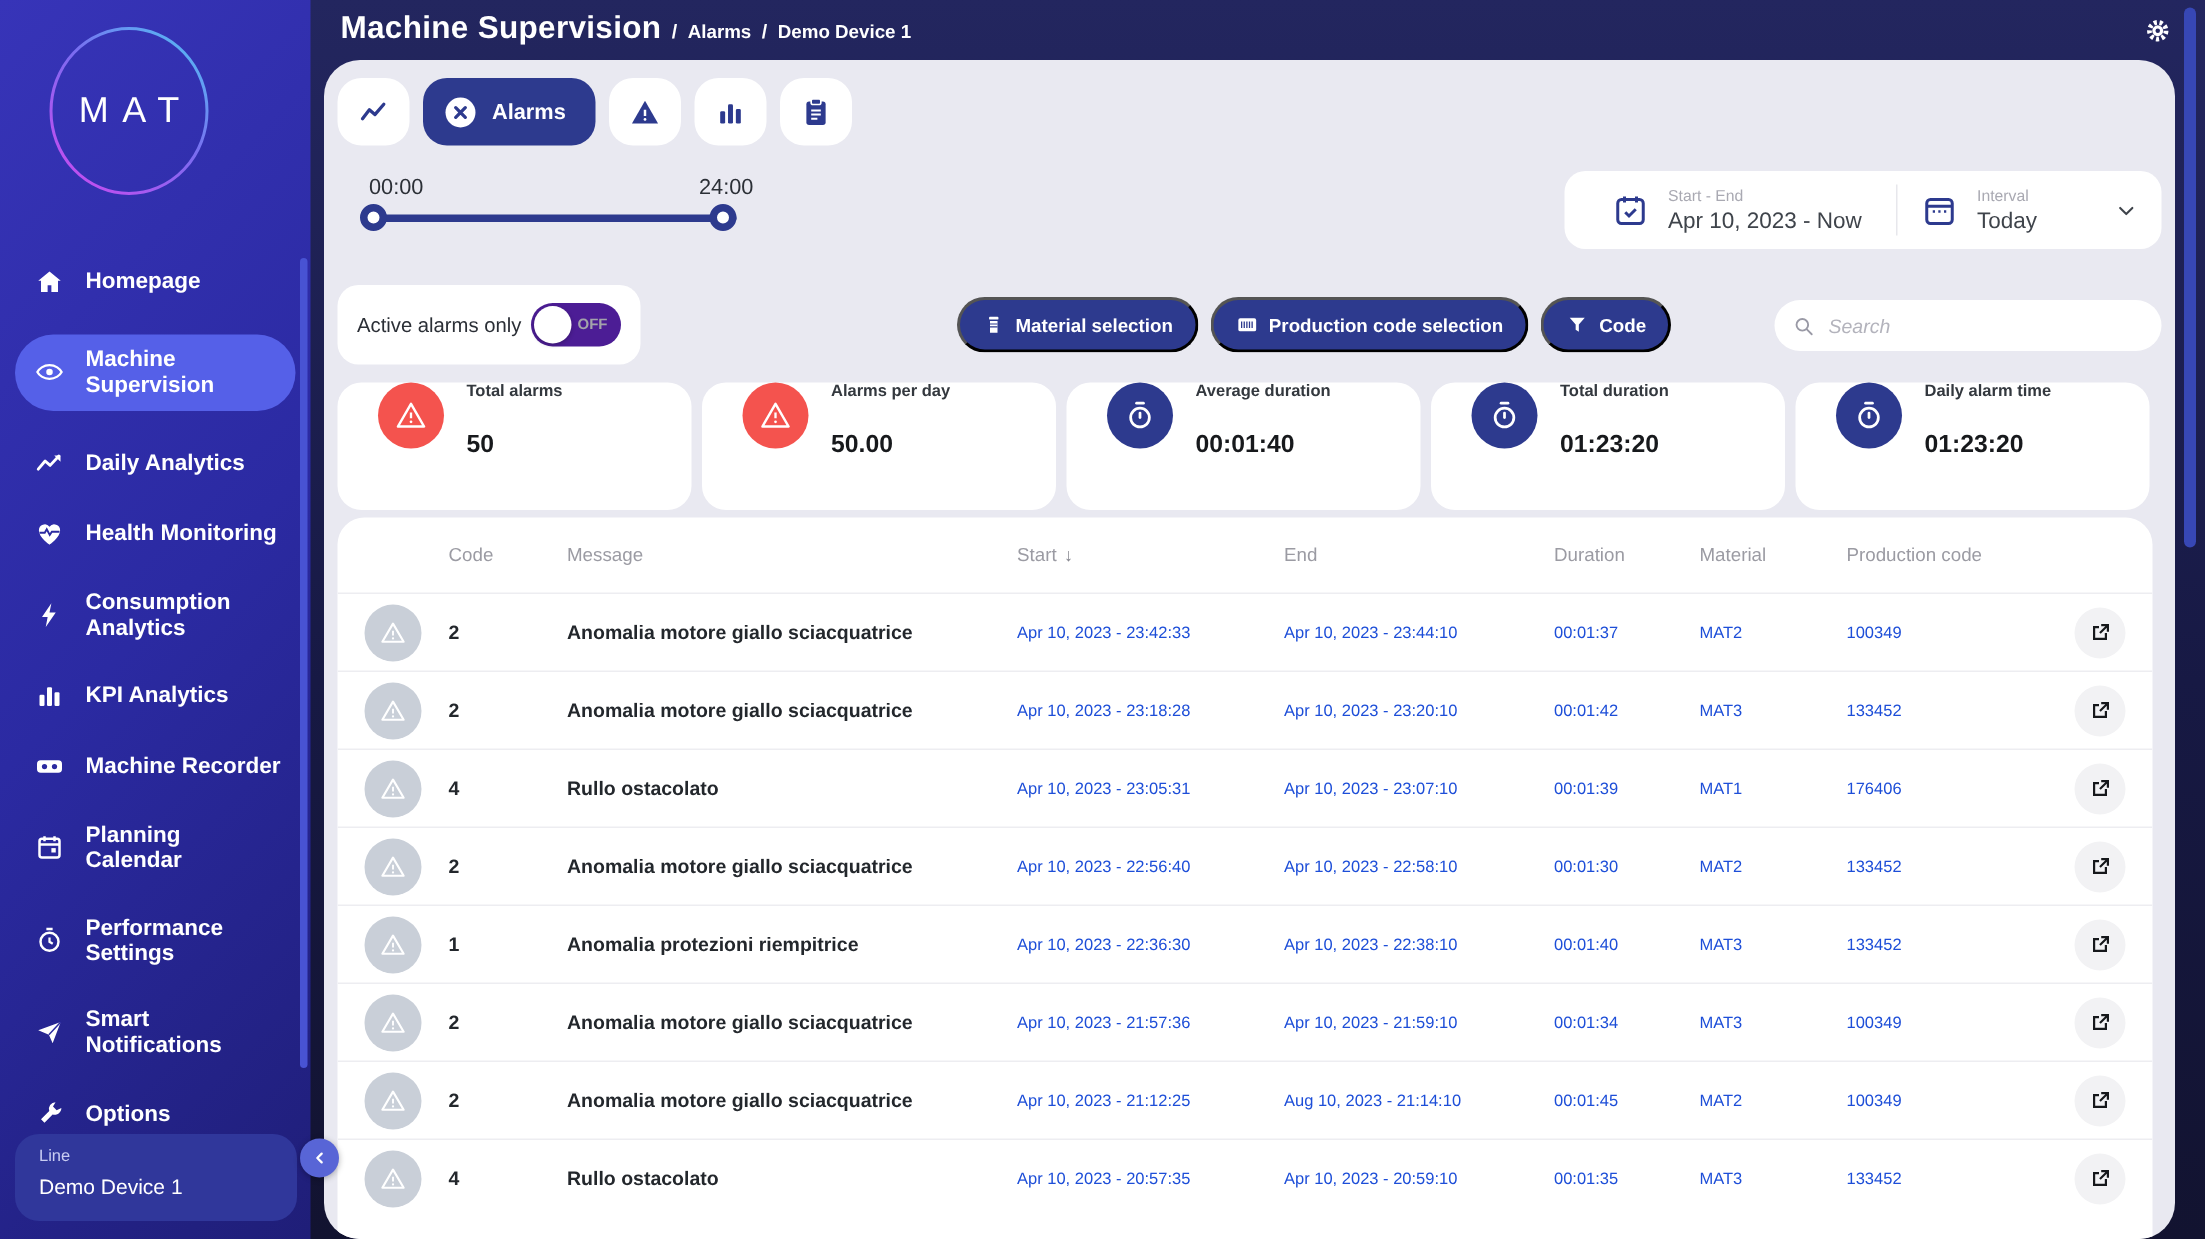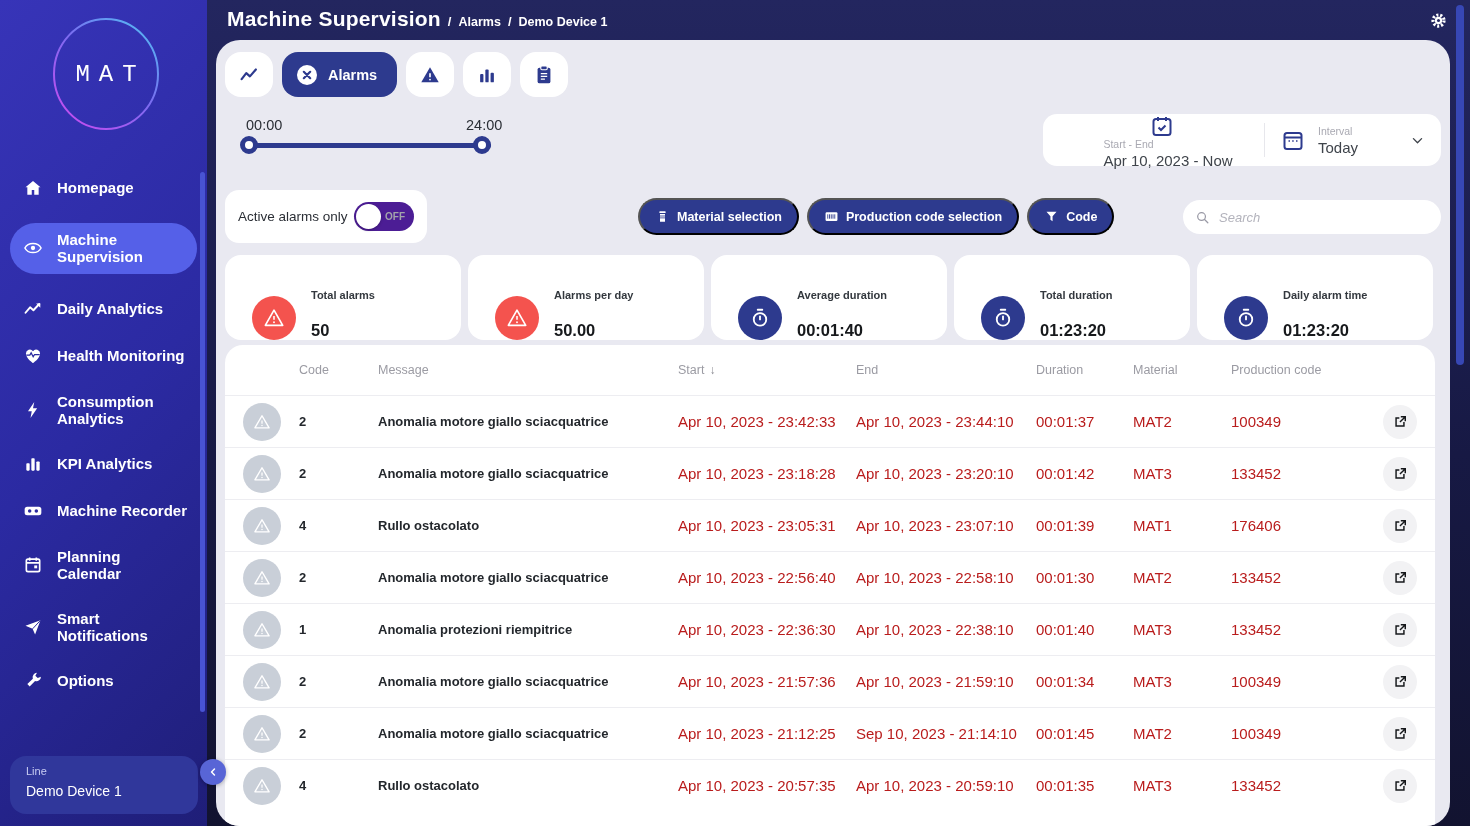--- a/index.html
+++ b/index.html
@@ -10,21 +10,21 @@
     position:relative; color:#fff;
   }
   svg { display:block; }
 
   
   .sidebar {
     position:absolute; left:0; top:0; width:207px; height:826px;
     background:linear-gradient(135deg,#3734b8 0%,#2b2aa2 50%,#1f1e78 100%);
     z-index:5;
   }
-  .logo-wrap { position:absolute; top:18px; left:52px; width:108px; height:112px;font-family:Liberation Mono, monospace; }
+  .logo-wrap { position:absolute; top:18px; left:32px; width:108px; height:112px; }
   .logo-wrap svg { position:absolute; inset:0; }
   .logo-text {
     position:absolute; inset:0; display:flex; align-items:center; justify-content:center;
     font-size:24px; font-weight:400; letter-spacing:9px; color:#fff; padding-left:9px;
   }
   .nav { position:absolute; top:176px; left:0; right:0; display:flex; flex-direction:column; gap:23px; padding:0 10px; }
   .nav-item { display:flex; align-items:center; gap:14px; padding:2px 6px 2px 13px; border-radius:26px; cursor:pointer; }
   .nav-item.active { background:#5560e8; padding-top:8px; padding-bottom:8px; }
   .nico { width:20px; height:20px; flex:none; color:#fff; }
   .nico svg { width:20px; height:20px; }
@@ -63,21 +63,21 @@
   .sl-label { position:absolute; font-size:14.5px; color:#2b2f36; }
   .sl-start { left:30px; top:77px; }
   .sl-end { left:250px; top:77px; }
   .sl-track { position:absolute; left:33px; top:103px; width:242px; height:5px; background:#2d3a8e; border-radius:3px; cursor:pointer; }
   .sl-handle { position:absolute; top:96px; width:18px; height:18px; border-radius:50%; background:#fff; border:5px solid #2d3a8e; cursor:grab; }
   .h-left { left:24px; } .h-right { left:257px; }
 
   
   .range-card { position:absolute; left:827px; top:74px; width:398px; height:52px; background:#fff; border-radius:14px; display:flex; align-items:center; }
   .range-section { display:flex; align-items:center; height:100%; cursor:pointer; }
-  .rs-1 { width:221px; padding-left:16px;flex-direction:column; }
+  .rs-1 { width:221px; padding-left:32px; }
   .rs-2 { width:176px; padding-left:16px; position:relative; }
   .range-divider { width:1px; height:34px; background:#e7e7ec; }
   .cal-ic { width:24px; height:24px; color:#2d3a8e; flex:none; }
   .range-texts { margin-left:13px; }
   .range-label { font-size:10.5px; color:#a9a9b2; }
   .range-value { font-size:15px; color:#3f444b; margin-top:2px; }
   .chev { position:absolute; right:16px; top:19px; width:15px; height:15px; color:#3f444b; }
 
   
   .active-card { position:absolute; left:9px; top:150px; width:202px; height:53px; background:#fff; border-radius:14px; display:flex; align-items:center; justify-content:space-between; padding:0 13px; }
@@ -88,38 +88,38 @@
   .btn-row { position:absolute; left:422px; top:158px; display:flex; gap:8px; }
   .btn { height:37px; border-radius:19px; background:#2d3a8e; color:#fff; font-weight:700; font-size:12.5px; display:inline-flex; align-items:center; gap:7px; padding:0 15px; white-space:nowrap; cursor:pointer; }
   .btn svg { width:15px; height:15px; flex:none; }
   .search-box { position:absolute; left:967px; top:160px; width:258px; height:34px; background:#fff; border-radius:17px; display:flex; align-items:center; padding:0 12px; }
   .search-box svg { width:15px; height:15px; flex:none; }
   .search-input { border:none; outline:none; background:transparent; font-family:"Liberation Sans",sans-serif; font-size:13px; font-style:italic; color:#5a5a63; margin-left:9px; width:200px; }
   .search-input::placeholder { color:#b3b3bc; }
 
   
   .stats-row { position:absolute; left:9px; top:215px; width:1210px; display:flex; gap:7px; }
-  .stat-card { width:236px; height:85px; background:#fff; border-radius:16px; display:flex; align-items:flex-end; padding-left:27px; gap:15px; }
+  .stat-card { width:236px; height:85px; background:#fff; border-radius:16px; display:flex; align-items:flex-start; padding-left:27px; gap:15px; }
   .stat-icon { width:44px; height:44px; border-radius:50%; display:flex; align-items:center; justify-content:center; flex:none; }
   .stat-icon.red { background:#f4534e; } .stat-icon.blue { background:#2d3a8e; }
   .stat-icon svg { width:22px; height:22px; display:none; }
   .stat-label { font-size:11px; font-weight:700; color:#33383e; }
   .stat-value { font-size:16.5px; font-weight:800; color:#17191c; margin-top:20px; }
 
   
   .table-card { position:absolute; left:9px; top:305px; width:1210px; height:481px; background:#fff; border-radius:18px 18px 0 0; overflow:hidden; }
   .t-grid { display:grid; grid-template-columns:74px 79px 300px 178px 180px 97px 98px 1fr 70px; align-items:center; }
   .t-head { height:50px; color:#9b9ba3; font-size:12.5px; }
   .t-head .hc { cursor:pointer; }
   .sort-arrow { font-size:12px; color:#8a8a92; margin-left:5px; }
   .t-row { height:52px; border-top:1px solid #ededf1; }
   .row-icon { width:38px; height:38px; border-radius:50%; background:#c9cfd8; display:flex; align-items:center; justify-content:center; margin:0 auto; }
   .row-icon svg { width:20px; height:20px; }
   .c-code, .c-msg { font-size:13px; font-weight:700; color:#23272c; }
-  .c-dim { font-size:15px; color:#b91c1c; }
+  .c-dim { font-size:11px; color:#1d4ed8; }
   .action-btn { width:34px; height:34px; border-radius:50%; background:#f2f2f4; display:flex; align-items:center; justify-content:center; margin:0 auto; cursor:pointer; }
   .action-btn svg { width:16px; height:16px; }
 
   
   .page-scrollbar { position:absolute; left:1456px; top:5px; width:8px; height:360px; border-radius:4px; background:#3747b5; z-index:6; cursor:grab; }
 </style>
 </head>
 <body>
 
 <aside class="sidebar">
@@ -210,20 +210,31 @@
             <path d="M8 3v4M16 3v4M4 9.5h16" stroke="currentColor" stroke-width="2"></path>
             <rect x="13.5" y="12.5" width="3.5" height="3.5" fill="currentColor"></rect>
           </svg>
         </span>
       <span class="nlabel">Planning
 Calendar</span>
     </div>
     <div class="nav-item">
       <span class="nico">
           <svg viewBox="0 0 24 24">
+            <circle cx="12" cy="13" r="7.2" fill="none" stroke="currentColor" stroke-width="2"></circle>
+            <path d="M12 9.5V13l2.6 1.6" stroke="currentColor" stroke-width="1.8" fill="none"></path>
+            <path d="M9.5 2.8h5" stroke="currentColor" stroke-width="2"></path>
+          </svg>
+        </span>
+      <span class="nlabel">Performance
+Settings</span>
+    </div>
+    <div class="nav-item">
+      <span class="nico">
+          <svg viewBox="0 0 24 24">
             <path d="M3 10.5 21 4l-6.5 17-3-6.8z" fill="currentColor"></path>
             <path d="M11.5 14.2 21 4" stroke="#2b2aa0" stroke-width="1.2"></path>
           </svg>
         </span>
       <span class="nlabel">Smart
 Notifications</span>
     </div>
     <div class="nav-item">
       <span class="nico">
           <svg viewBox="0 0 24 24">
@@ -643,21 +654,21 @@
       <svg viewBox="0 0 24 24">
                 <path d="M12 4.5 20.5 19h-17z" fill="none" stroke="#fff" stroke-width="1.7" stroke-linejoin="round"></path>
                 <path d="M12 10.2v3.8" stroke="#fff" stroke-width="1.5"></path>
                 <circle cx="12" cy="16.3" r=".9" fill="#fff"></circle>
               </svg>
     </span>
           </div>
     <div class="c-code">2</div>
     <div class="c-msg">Anomalia motore giallo sciacquatrice</div>
     <div class="c-dim">Apr 10, 2023 - 21:12:25</div>
-    <div class="c-dim">Sep 10, 2023 - 21:14:10</div>
+    <div class="c-dim">Aug 10, 2023 - 21:14:10</div>
     <div class="c-dim">00:01:45</div>
     <div class="c-dim">MAT2</div>
     <div class="c-dim">100349</div>
     <div>
             <span class="action-btn">
       <svg viewBox="0 0 24 24">
                 <path d="M5 5h6v2.2H7.2v9.6h9.6V12H19v7H5z" fill="#16181b"></path>
                 <path d="M13.2 3H21v7.8h-2.2V6.7l-6.1 6.1-1.5-1.5 6.1-6.1h-4.1z" fill="#16181b"></path>
               </svg>
     </span>

